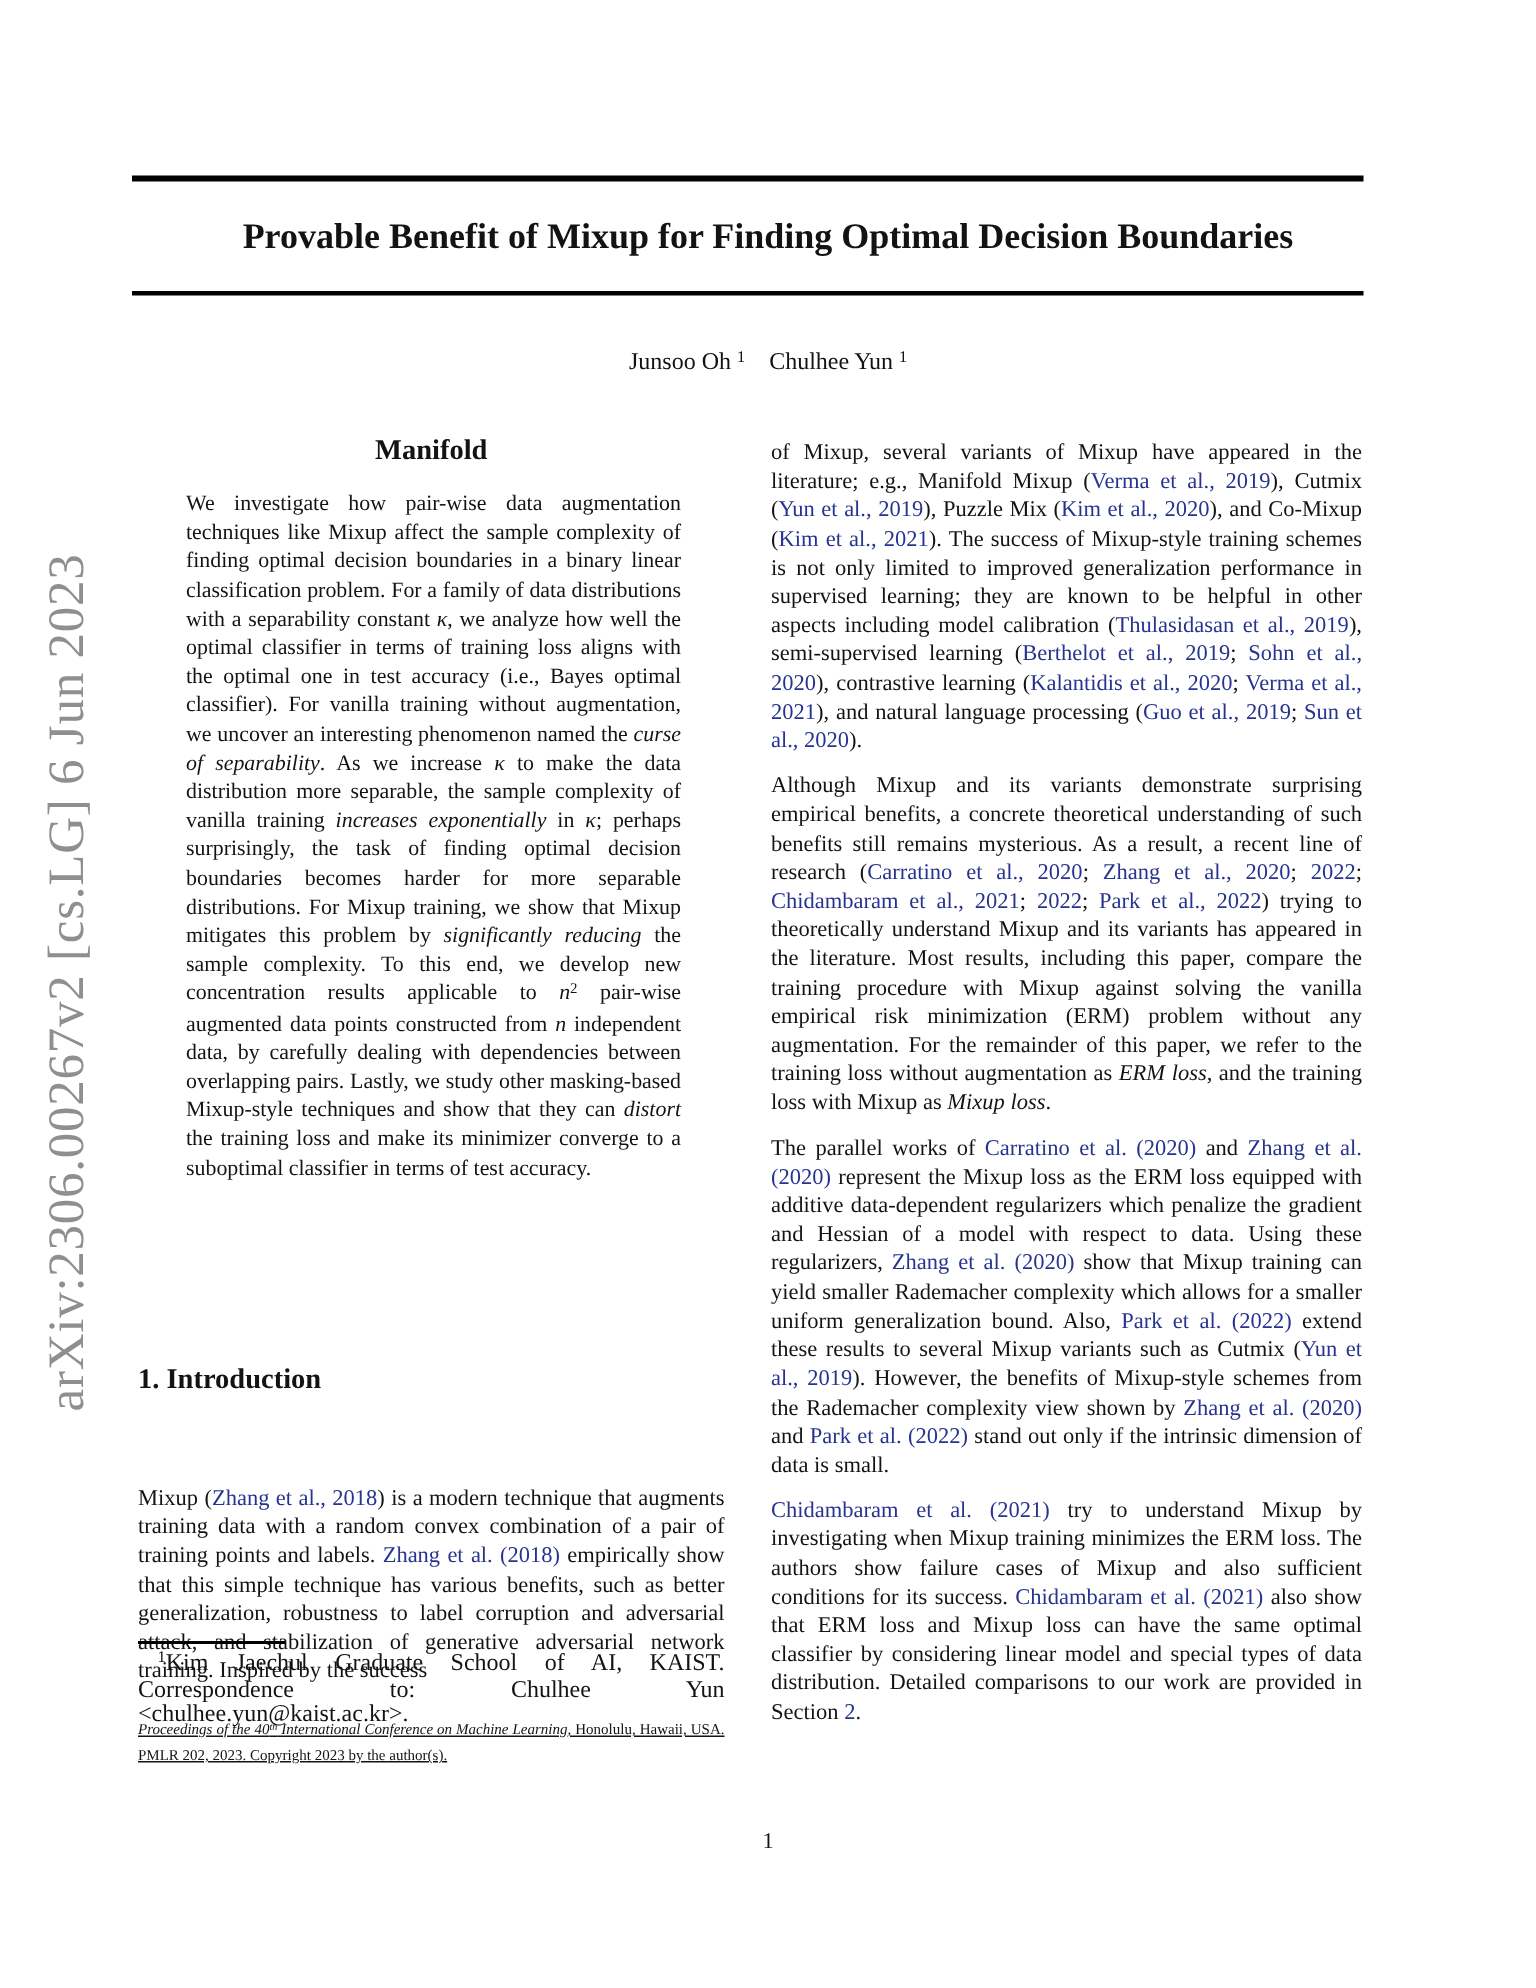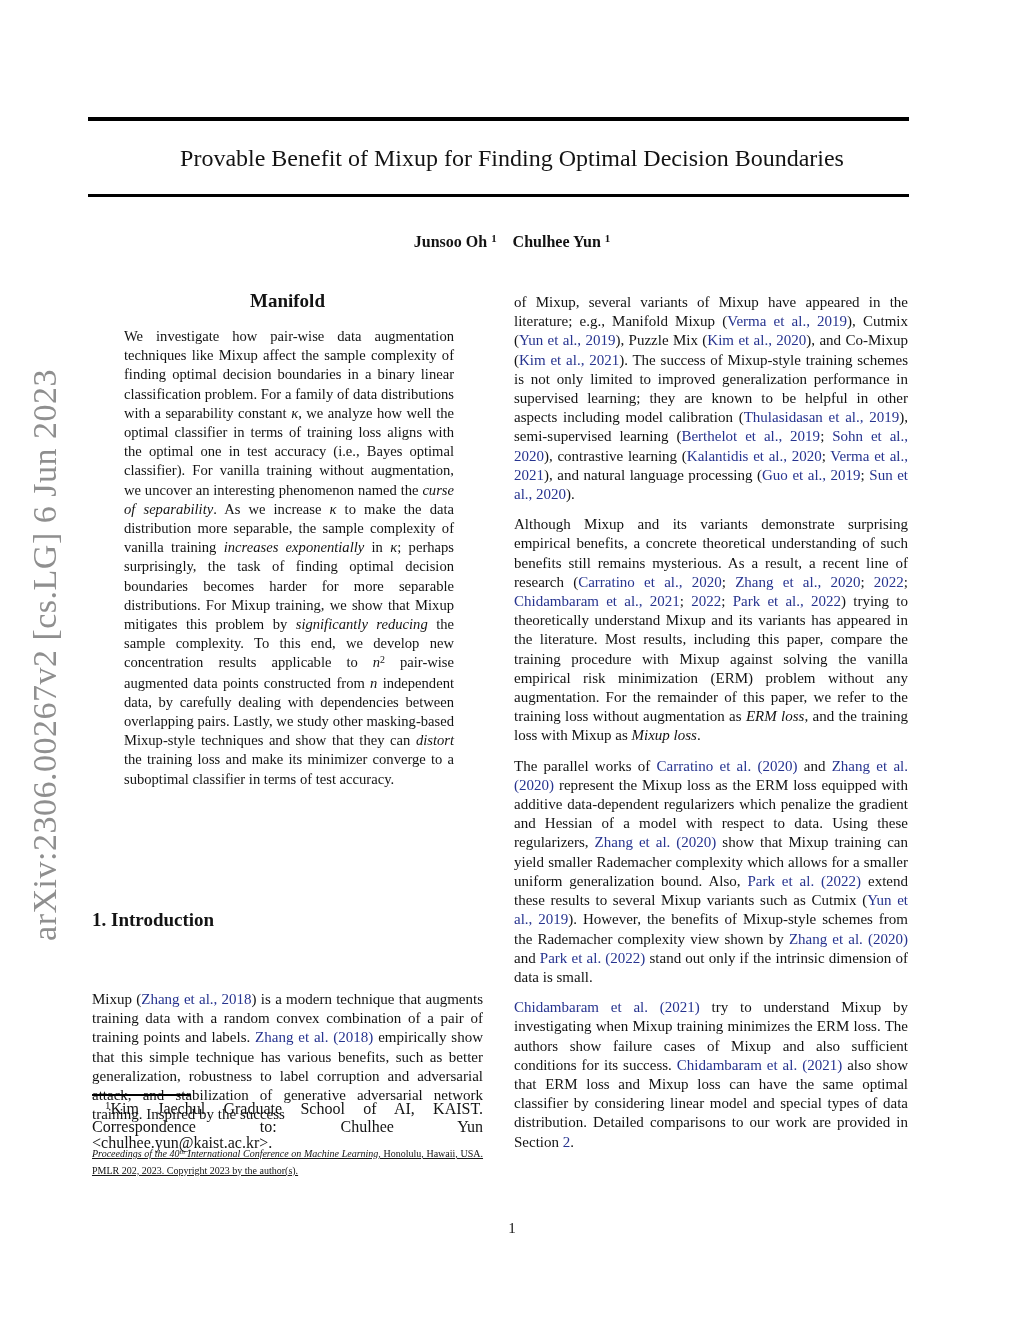--- a/index.html
+++ b/index.html
@@ -17,25 +17,25 @@
     white-space:nowrap;
     font-size:34px;
     color:var(--sidebar,#8f8f8f);
     letter-spacing:0.5px;
   }
   .rule { position:absolute; left:88px; width:821px; background:#000; }
   #rule-top { top:117px; height:4px; }
   #rule-bottom { top:194px; height:3px; }
   .title {
     position:absolute; left:0; top:145px; width:100%;
-    text-align:center; font-weight:normal; font-size:24px;
+    text-align:center; font-weight:bold; font-size:24px;
   }
   .authors {
     position:absolute; left:0; top:233px; width:100%;
-    text-align:center; font-weight:bold; font-size:16px;
+    text-align:center; font-weight:normal; font-size:16px;
   }
   .abstract-heading {
     position:absolute; left:92px; top:290px; width:391px;
     text-align:center; font-weight:bold; font-size:19px;
   }
   .abstract-body {
     position:absolute; left:124px; top:327px; width:330px;
     font-size:14.6px; line-height:19.2px; text-align:justify;
   }
   .section-heading {

